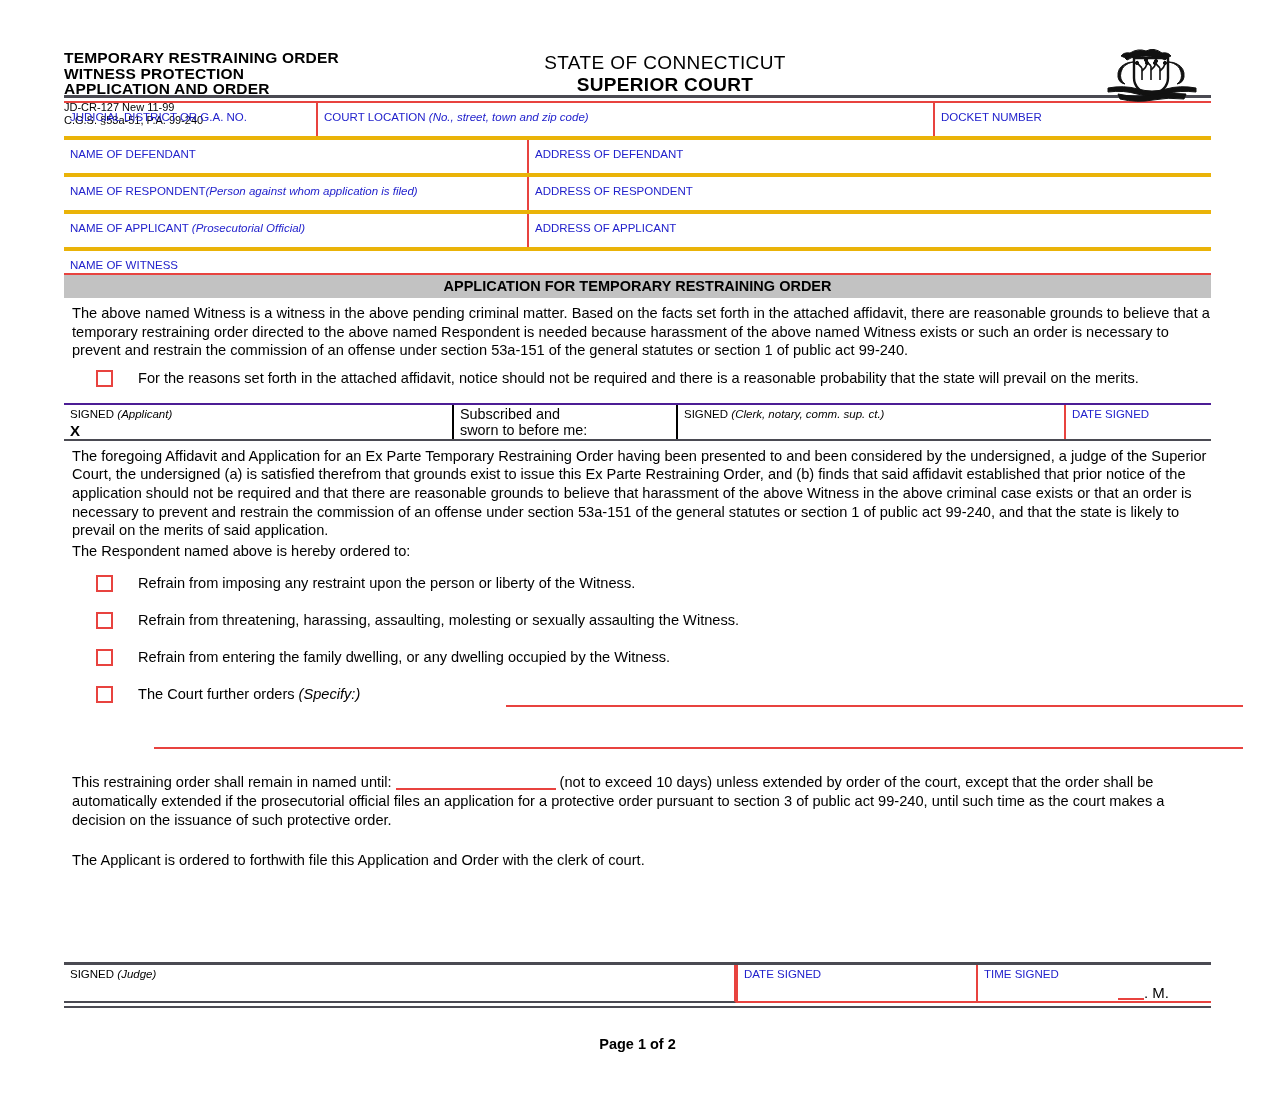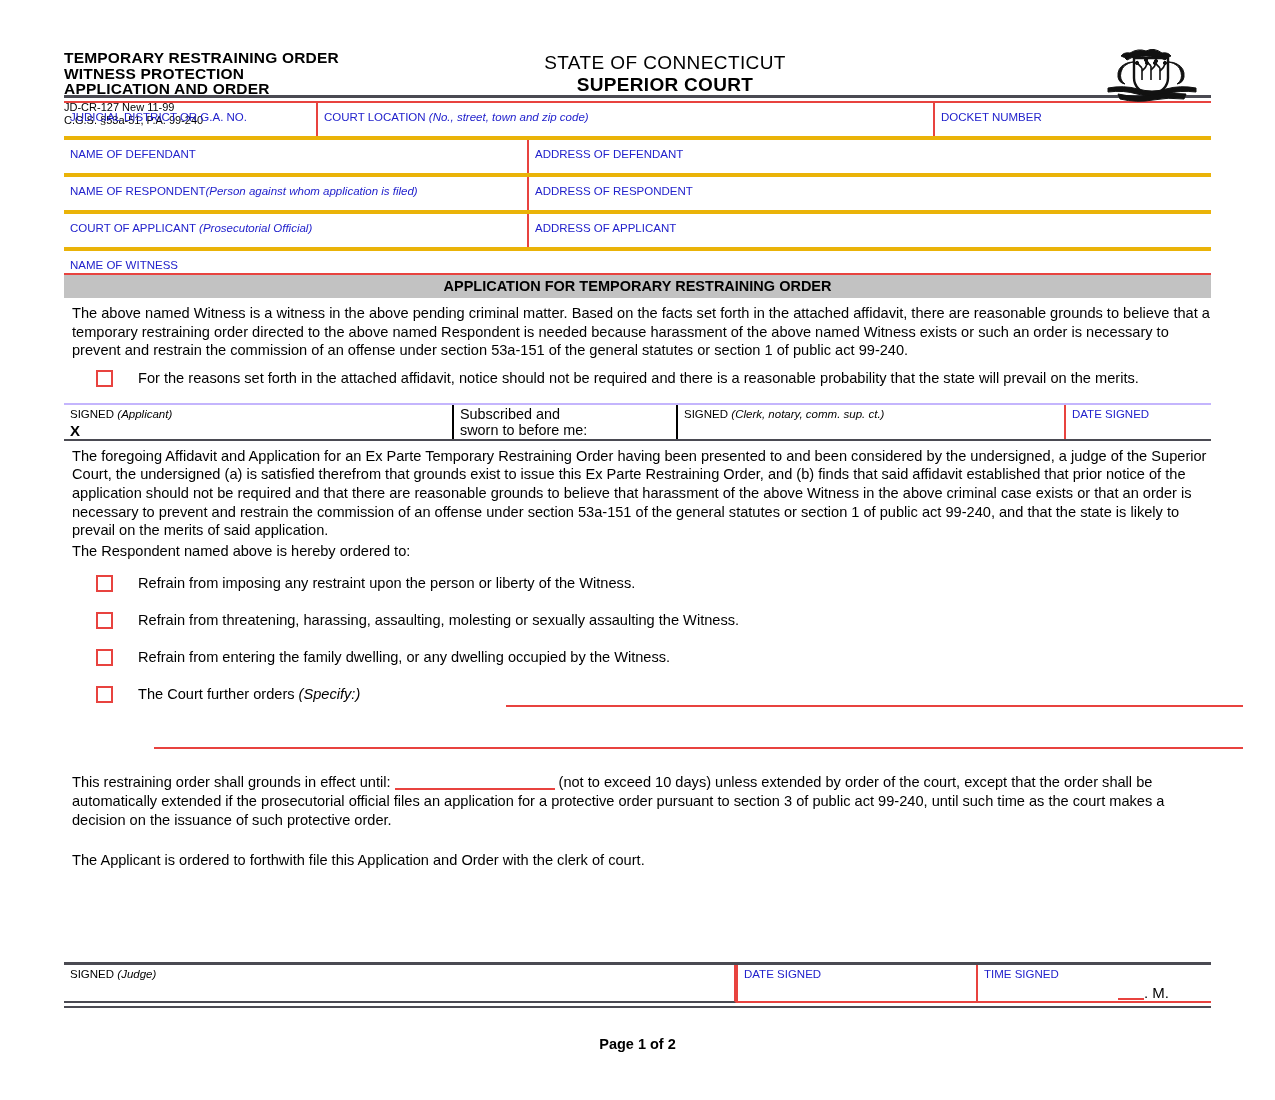--- a/index.html
+++ b/index.html
@@ -172,21 +172,21 @@
     position: absolute;
     height: 2px;
     background: #e8433f;
   }
 
   
   .sigrow {
     margin: 0 64px;
     position: relative;
     height: 34px;
-    border-top: 2px solid #c4b5fd;
+    border-top: 2px solid #4c1d95;
     border-bottom: 2px solid #4a4a52;
   }
   .sigrow.footer {
     height: 38px;
     border-top: 3px solid #4a4a52;
     border-bottom: none;
   }
   .sigcell {
     position: absolute;
     top: 0;
@@ -345,21 +345,21 @@
         <span class="flabel"><span>NAME OF RESPONDENT</span><i>(Person against whom application is filed)</i></span>
       </div>
       <div class="fcell" style="left:465px; right:0;">
         <span class="flabel">ADDRESS OF RESPONDENT</span>
       </div>
     </div>
 
     <div class="frow" style="height:33px;">
       <div class="vdiv" style="left:463px;"></div>
       <div class="fcell" style="left:0; width:463px;">
-        <span class="flabel"><span>COURT OF APPLICANT</span> <i>(Prosecutorial Official)</i></span>
+        <span class="flabel"><span>NAME OF APPLICANT</span> <i>(Prosecutorial Official)</i></span>
       </div>
       <div class="fcell" style="left:465px; right:0;">
         <span class="flabel">ADDRESS OF APPLICANT</span>
       </div>
     </div>
 
     <div style="position:relative; height:22px;">
       <div class="fcell" style="left:0; right:0; position:absolute;">
         <span class="flabel">NAME OF WITNESS</span>
       </div>
@@ -426,21 +426,21 @@
     <div class="cbrow" style="margin-top:15px; position:relative;">
       <span class="cbox"></span>
       <span class="cbtext"><span>The Court further orders</span> <i>(Specify:)</i></span>
       <span class="writeline" style="left:410px; right:-32px; top:20px;"></span>
       <span class="writeline" style="left:58px; right:-32px; top:62px;"></span>
     </div>
   </div>
 
   <div class="body-wrap" style="margin-top:66px;">
     <div class="para" style="margin-top:0;">
-      <span>This restraining order shall grounds in effect until:</span><span class="inline-blank"></span><span>(not to exceed 10 days) unless extended by order</span>
+      <span>This restraining order shall remain in named until:</span><span class="inline-blank"></span><span>(not to exceed 10 days) unless extended by order</span>
       <span>of the court, except that the order shall be automatically extended if the prosecutorial official files an application for a protective order pursuant to section 3 of public act 99-240, until such time as the court makes a decision on the issuance of such protective order.</span>
     </div>
     <div class="para" style="margin-top:22px;">The Applicant is ordered to forthwith file this Application and Order with the clerk of court.</div>
   </div>
 
   <div style="position:absolute; left:0; right:0; top:962px;">
     <div class="sigrow footer">
       <div class="sigdiv red" style="left:672px;"></div>
       <div class="sigdiv red" style="left:912px;"></div>
 

